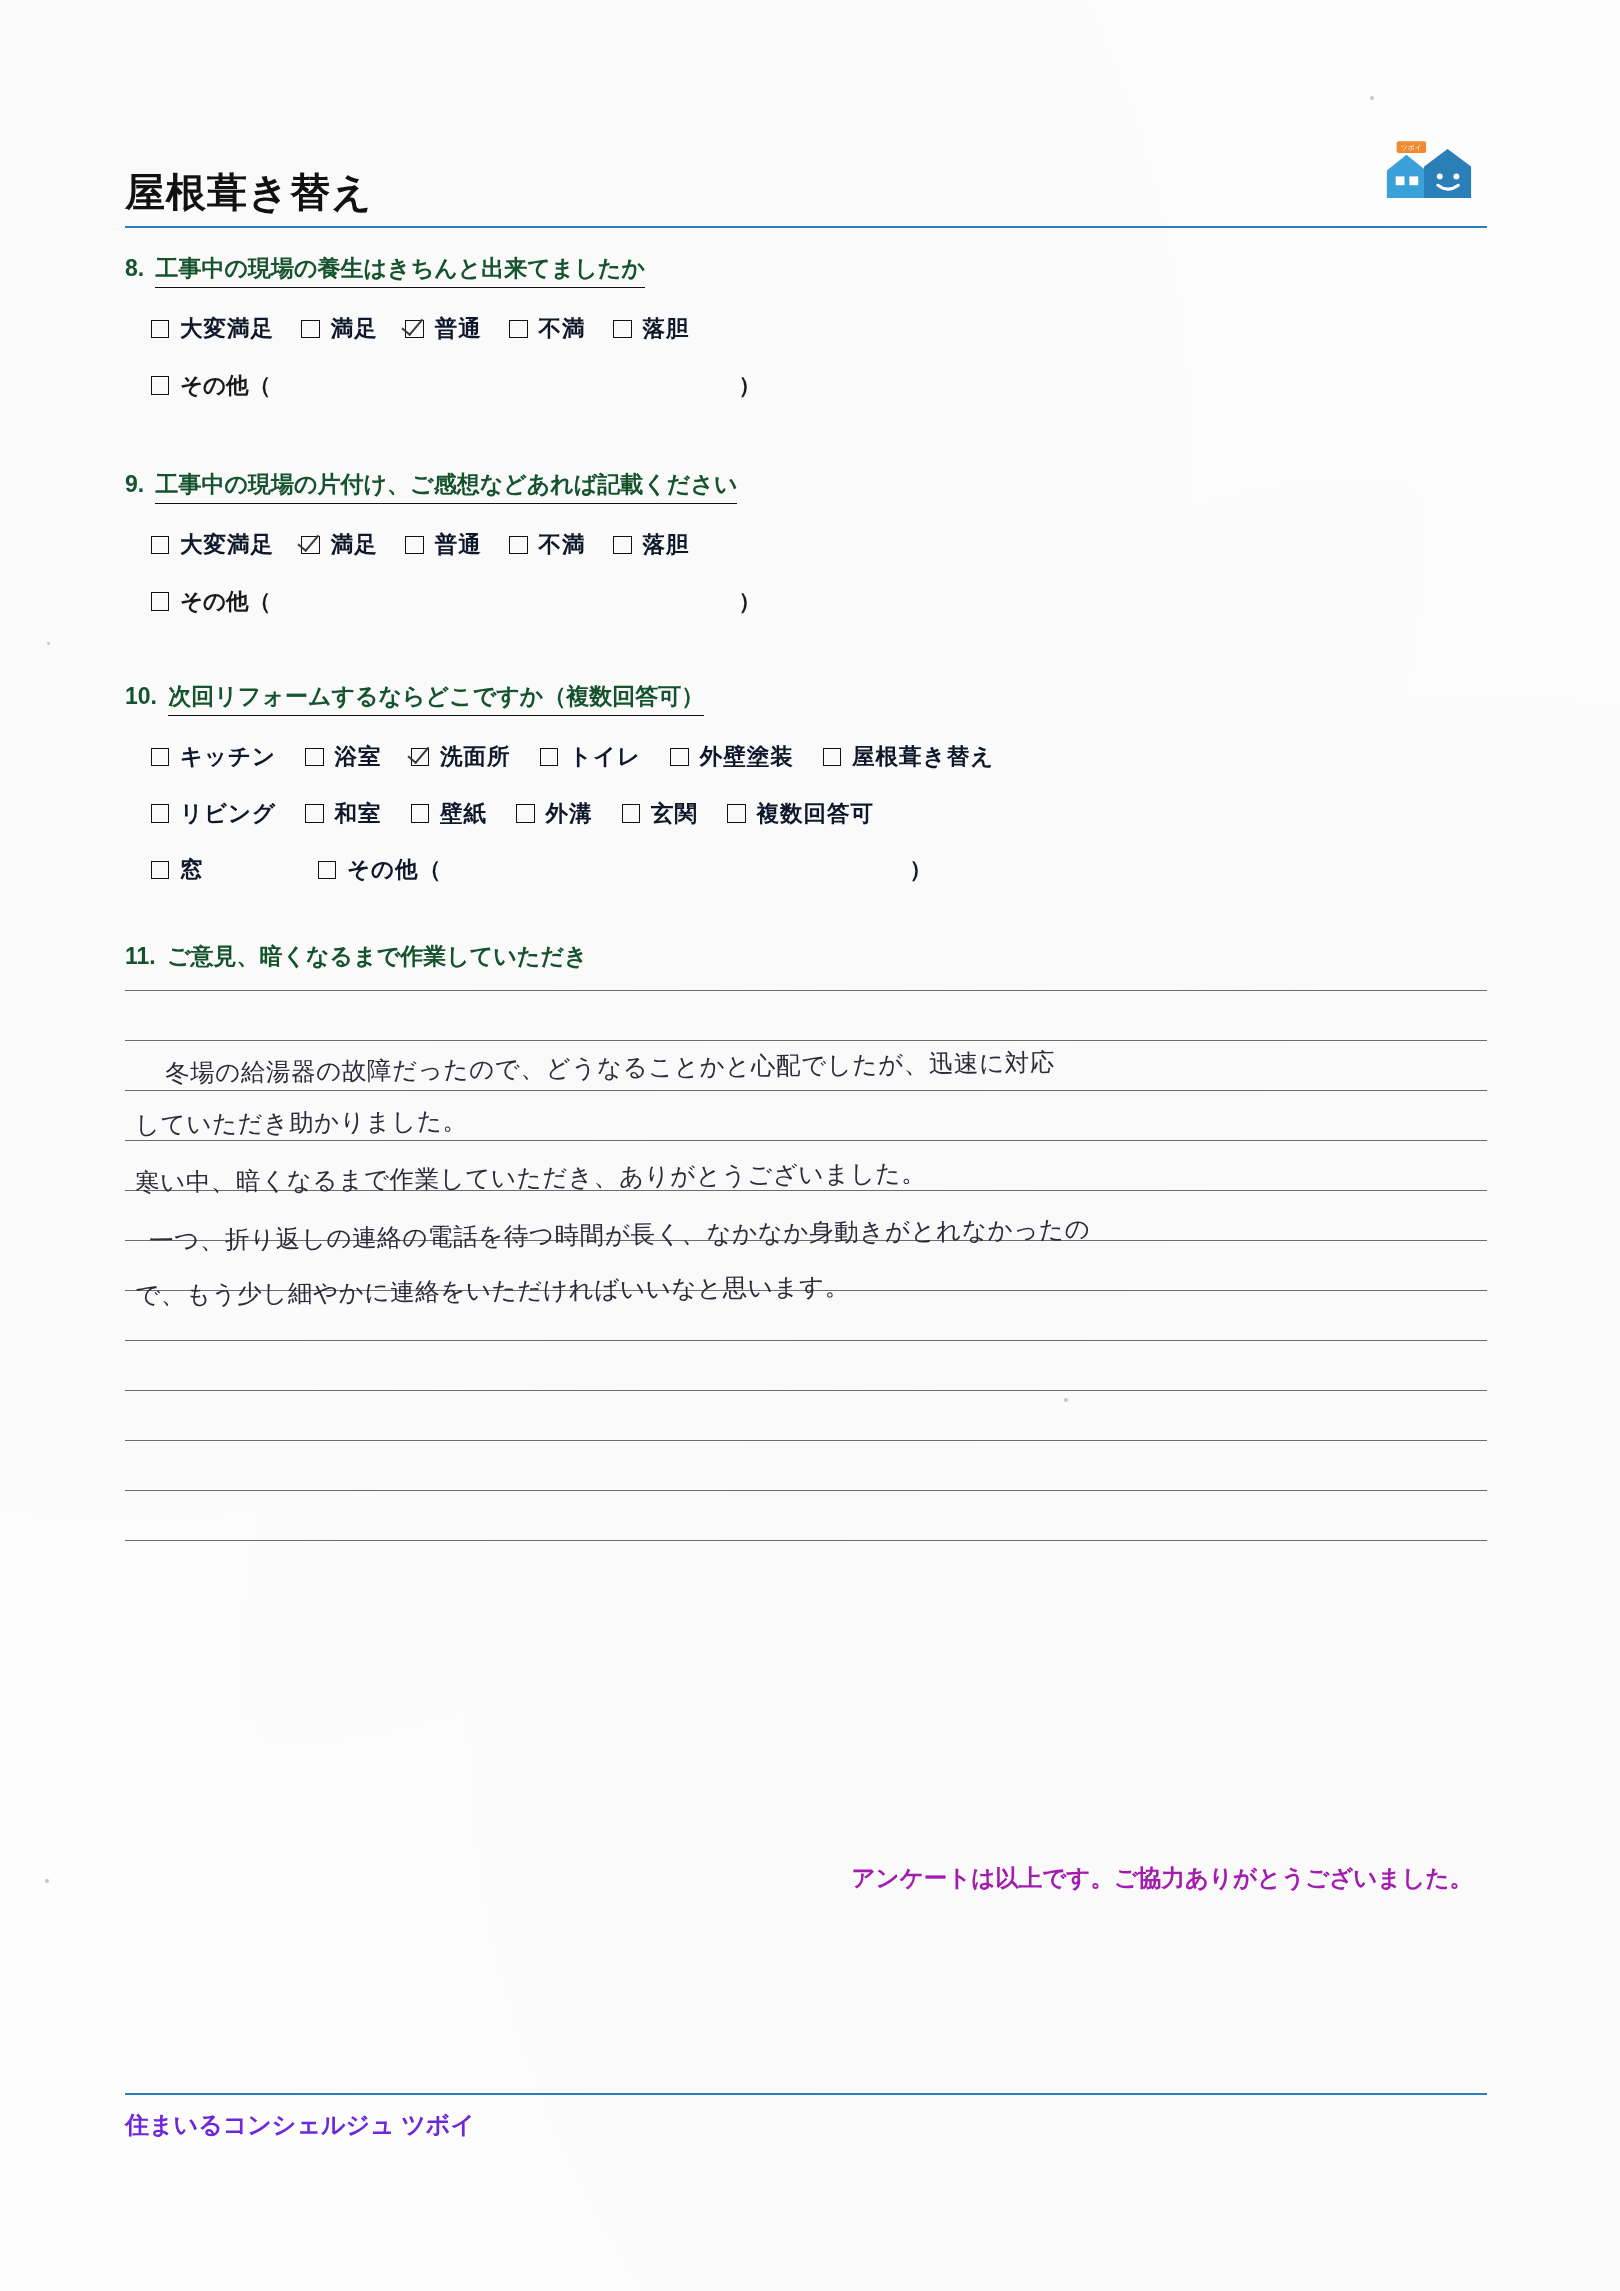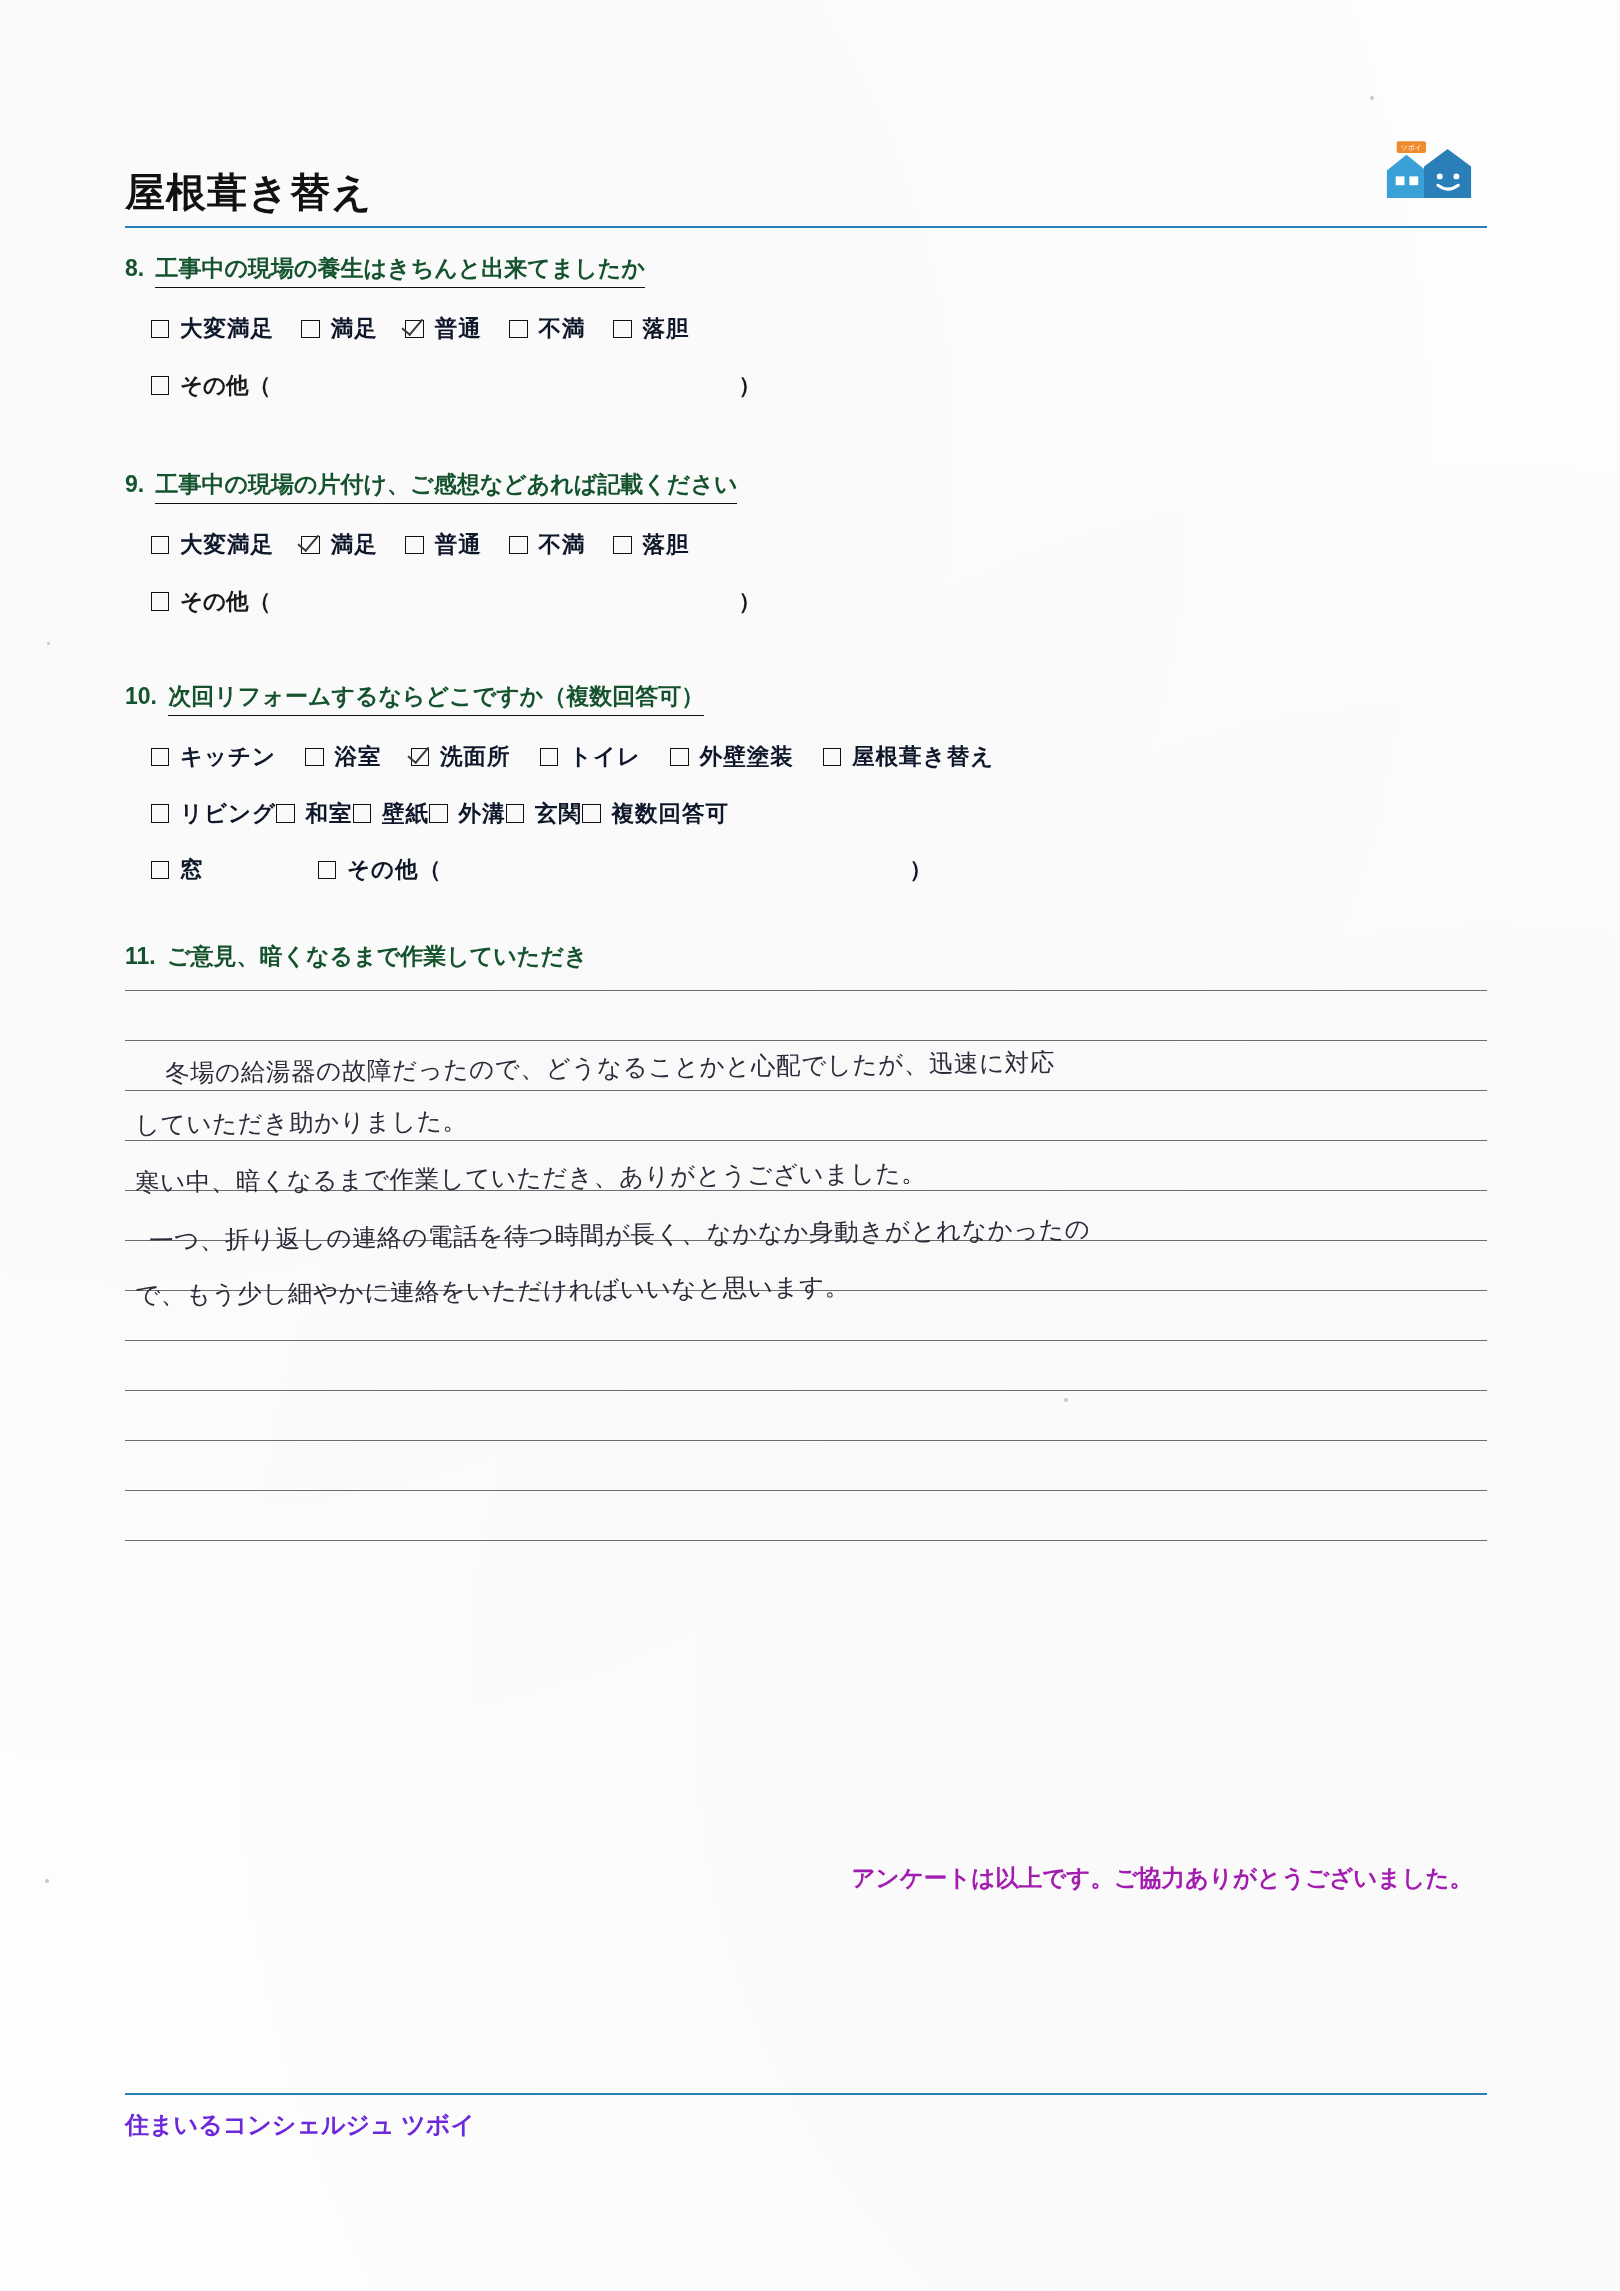--- a/index.html
+++ b/index.html
@@ -300,21 +300,21 @@
       <span class="opt">
         <span class="box"></span>
         <span class="opt-label">外壁塗装</span>
       </span>
       <span class="opt">
         <span class="box"></span>
         <span class="opt-label">屋根葺き替え</span>
       </span>
     </div>
 
-    <div class="opt-row" style="margin-top:25.5px; margin-left:25.5px; ">
+    <div class="opt-row" style="margin-top:25.5px; margin-left:25.5px; gap:29px;">
       <span class="opt">
         <span class="box"></span>
         <span class="opt-label">リビング</span>
       </span>
       <span class="opt">
         <span class="box"></span>
         <span class="opt-label">和室</span>
       </span>
       <span class="opt">
         <span class="box"></span>

